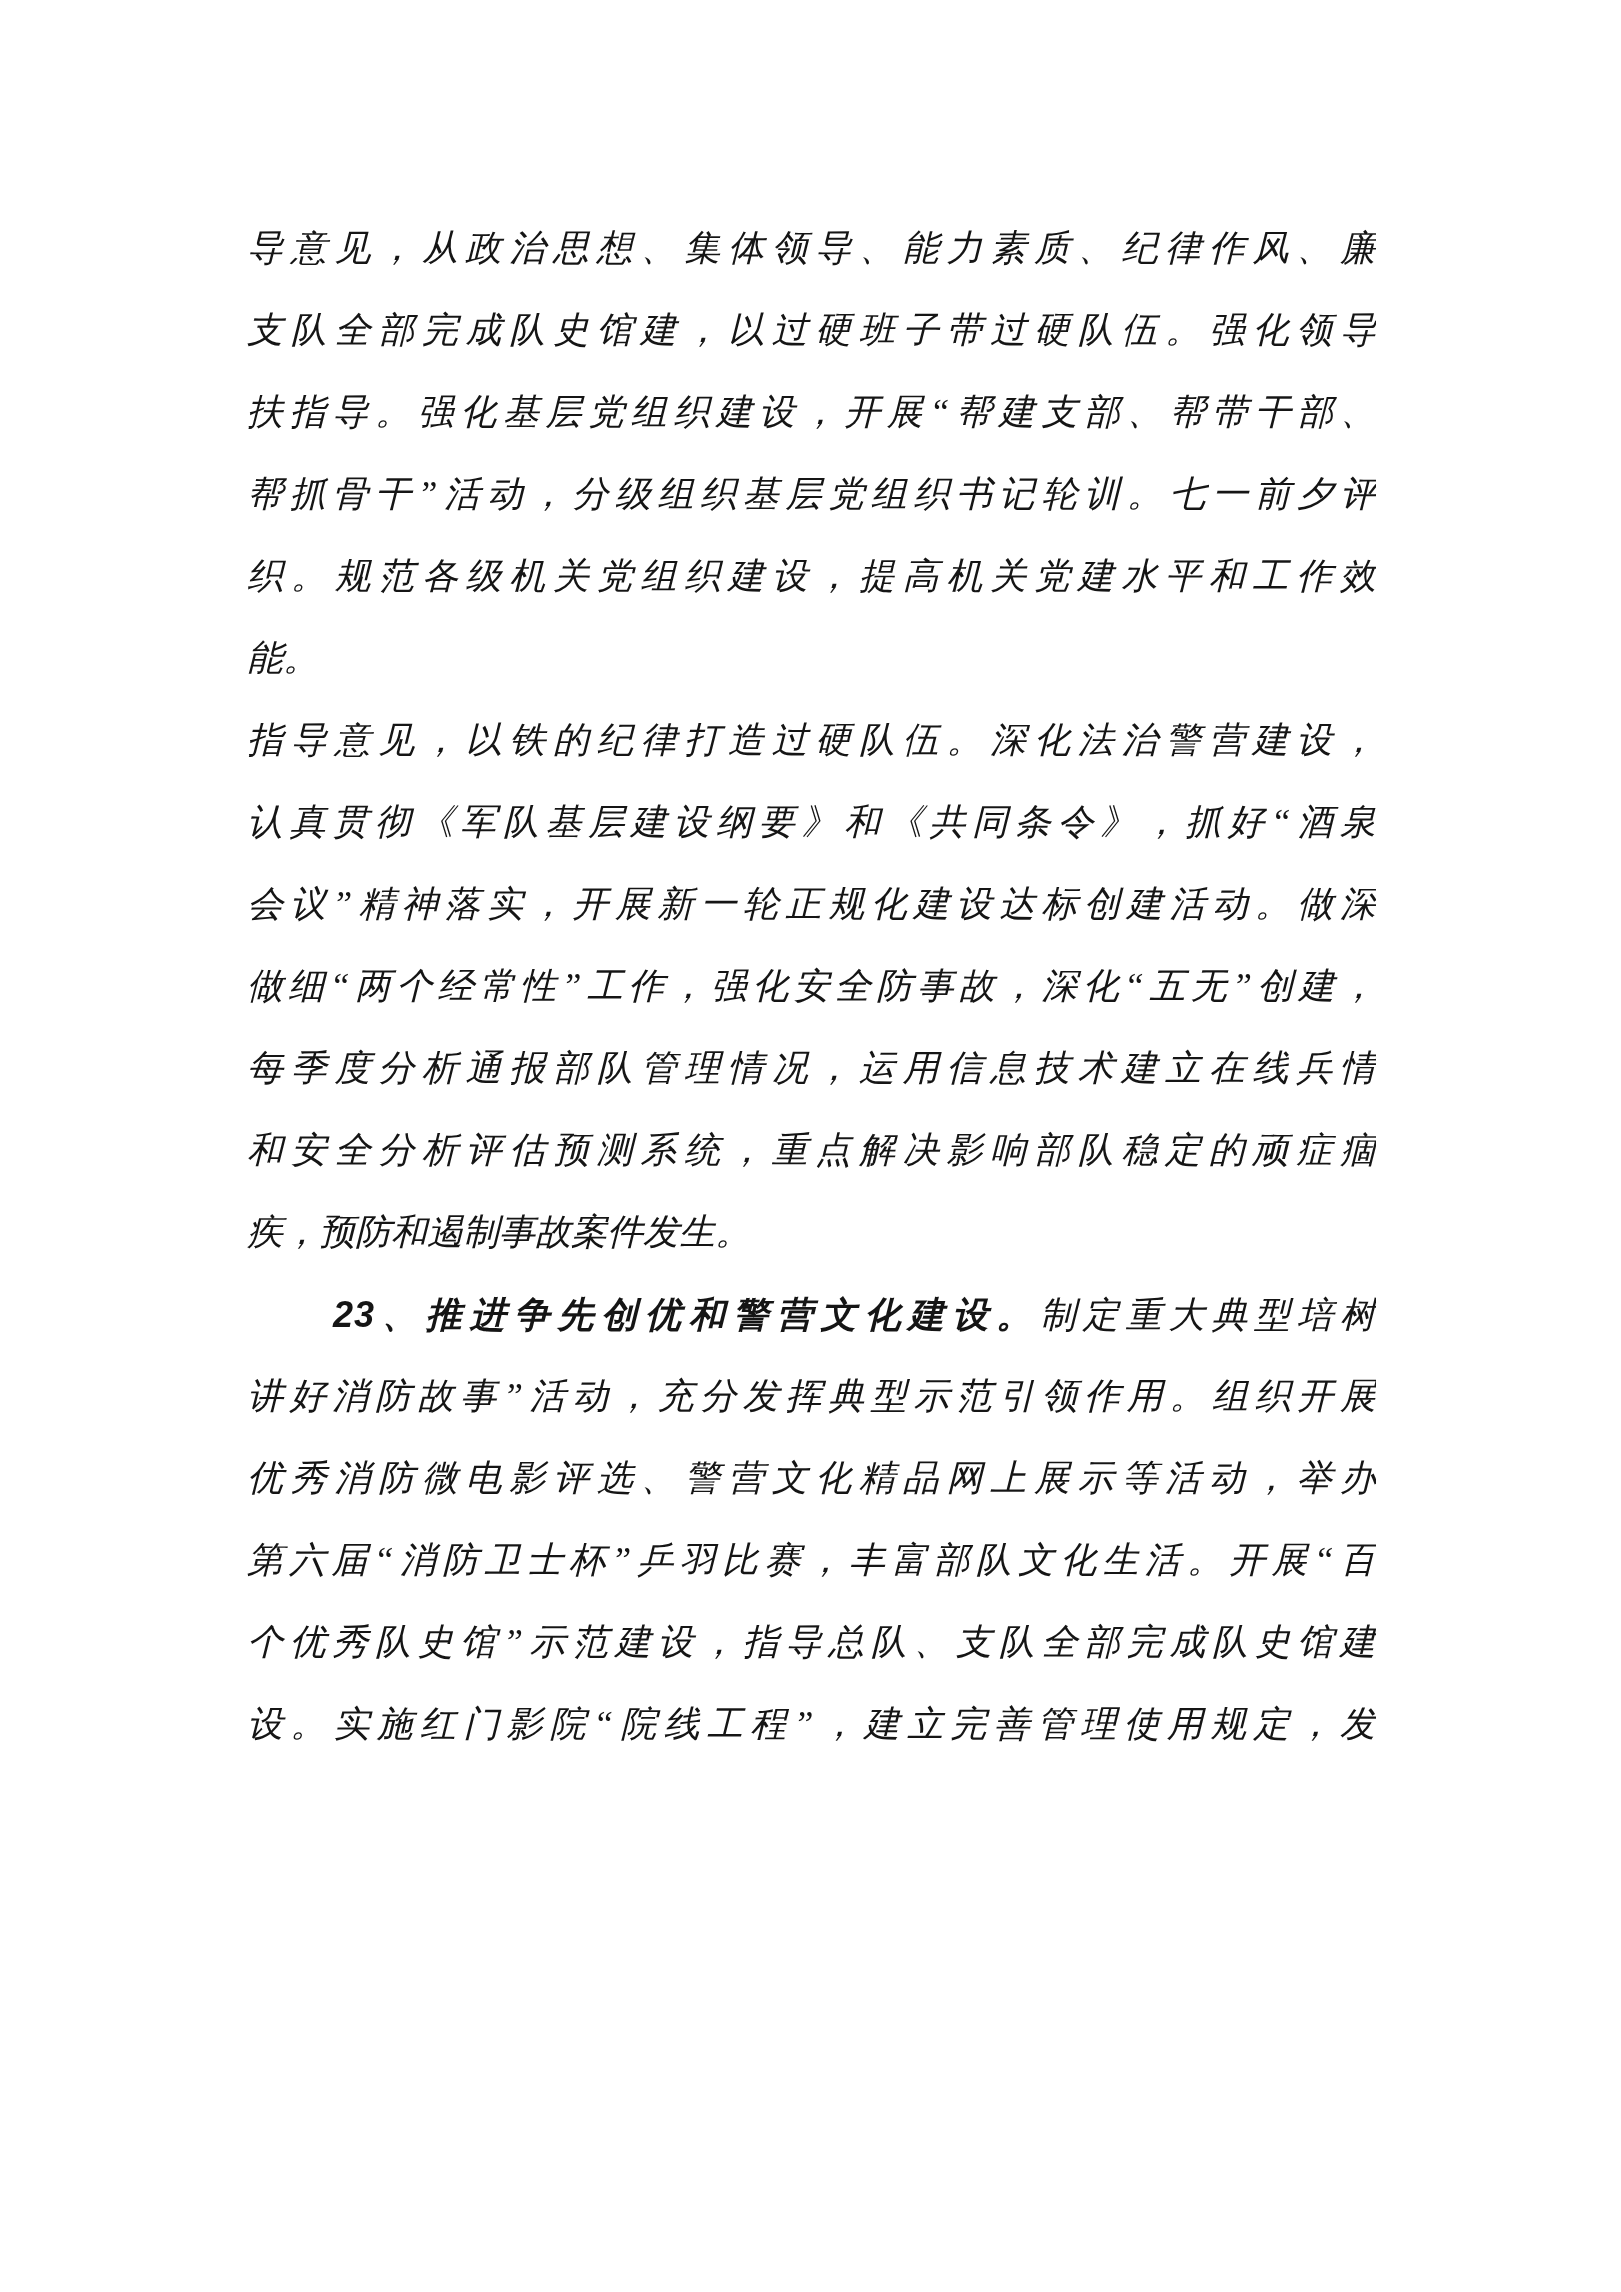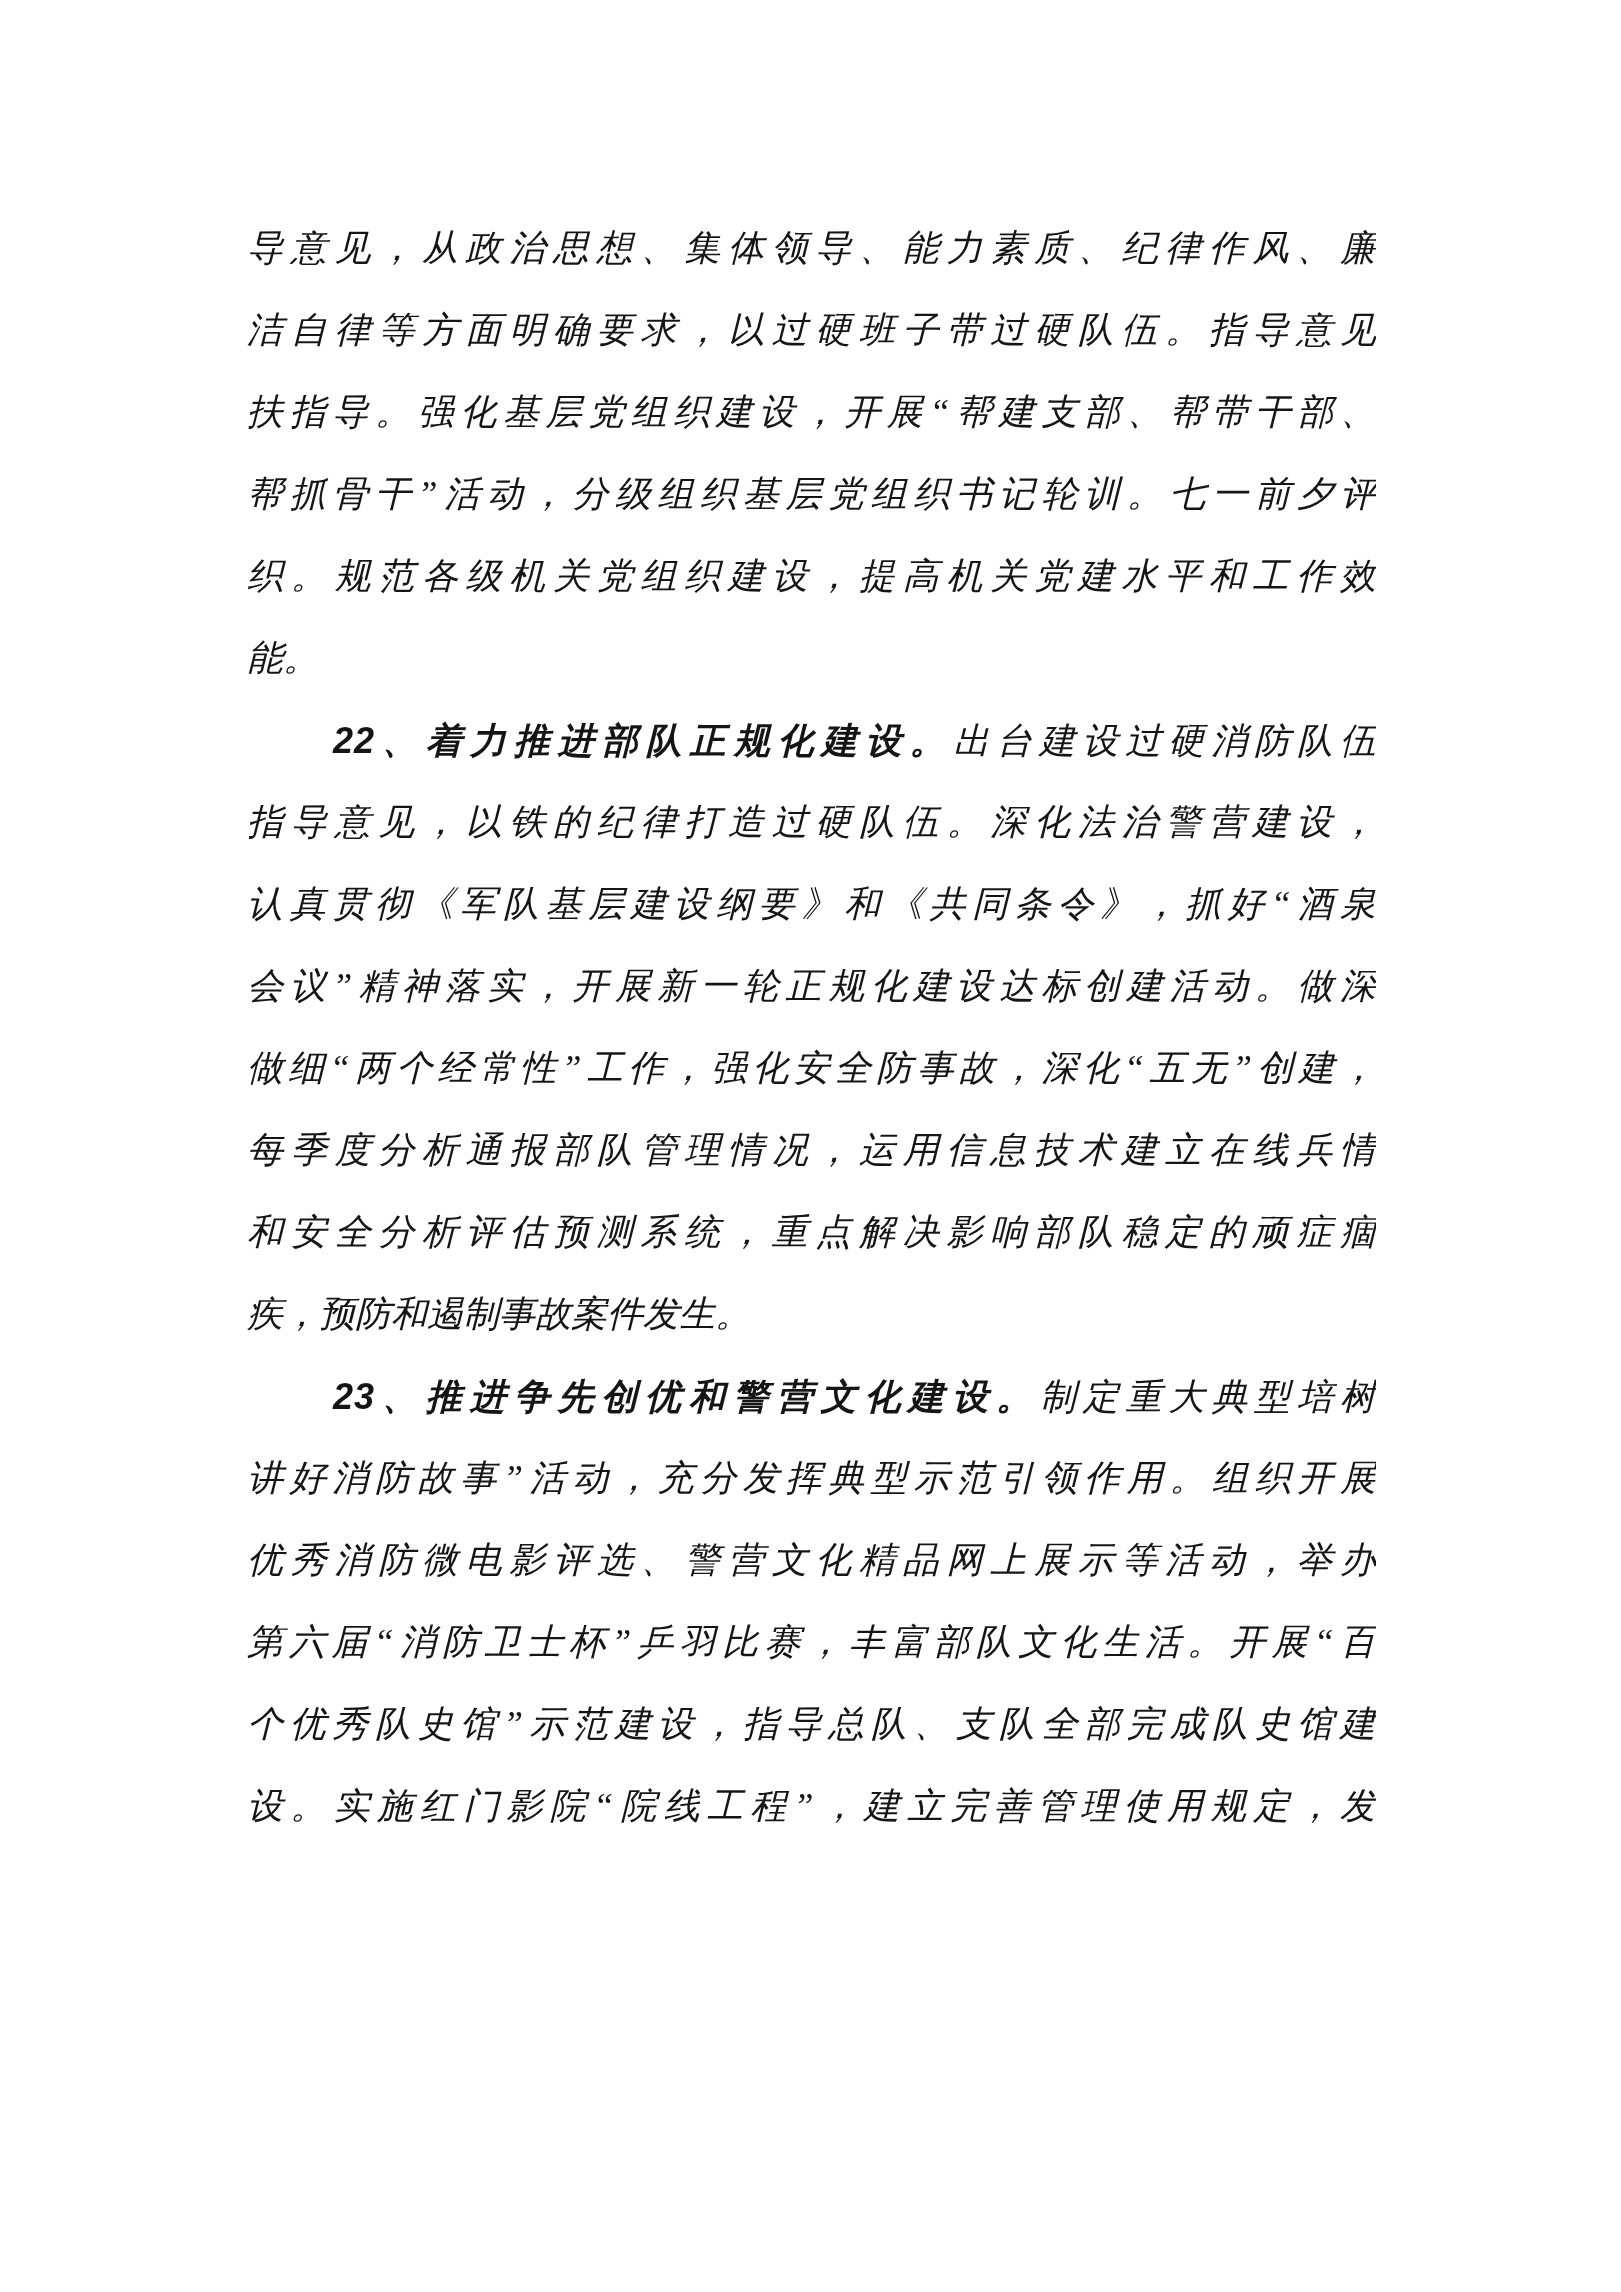--- a/index.html
+++ b/index.html
@@ -42,26 +42,25 @@
     font-weight: 700;
     letter-spacing: 1px;
   }
 </style>
 </head>
 <body>
 
 <div class="page">
   <main class="text-block">
       <div class="line"><span>导意见，从政治思想、集体领导、能力素质、纪律作风、廉</span></div>
-      <div class="line"><span>洁自律等方面明确要求，以过硬班子带过硬队伍。指导意见</span></div>
+      <div class="line"><span>支队全部完成队史馆建，以过硬班子带过硬队伍。强化领导</span></div>
       <div class="line"><span>扶指导。强化基层党组织建设，开展“帮建支部、帮带干部、</span></div>
       <div class="line"><span>帮抓骨干”活动，分级组织基层党组织书记轮训。七一前夕评</span></div>
       <div class="line"><span>织。规范各级机关党组织建设，提高机关党建水平和工作效</span></div>
       <div class="line para-end"><span>能。</span></div>
-      <div class="line indent"><b>22、着力推进部队正规化建设。</b><span>出台建设过硬消防队伍</span></div>
       <div class="line"><span>指导意见，以铁的纪律打造过硬队伍。深化法治警营建设，</span></div>
       <div class="line"><span>认真贯彻《军队基层建设纲要》和《共同条令》，抓好“酒泉</span></div>
       <div class="line"><span>会议”精神落实，开展新一轮正规化建设达标创建活动。做深</span></div>
       <div class="line"><span>做细“两个经常性”工作，强化安全防事故，深化“五无”创建，</span></div>
       <div class="line"><span>每季度分析通报部队管理情况，运用信息技术建立在线兵情</span></div>
       <div class="line"><span>和安全分析评估预测系统，重点解决影响部队稳定的顽症痼</span></div>
       <div class="line para-end"><span>疾，预防和遏制事故案件发生。</span></div>
       <div class="line indent"><b>23、推进争先创优和警营文化建设。</b><span>制定重大典型培树</span></div>
       <div class="line"><span>讲好消防故事”活动，充分发挥典型示范引领作用。组织开展</span></div>
       <div class="line"><span>优秀消防微电影评选、警营文化精品网上展示等活动，举办</span></div>

